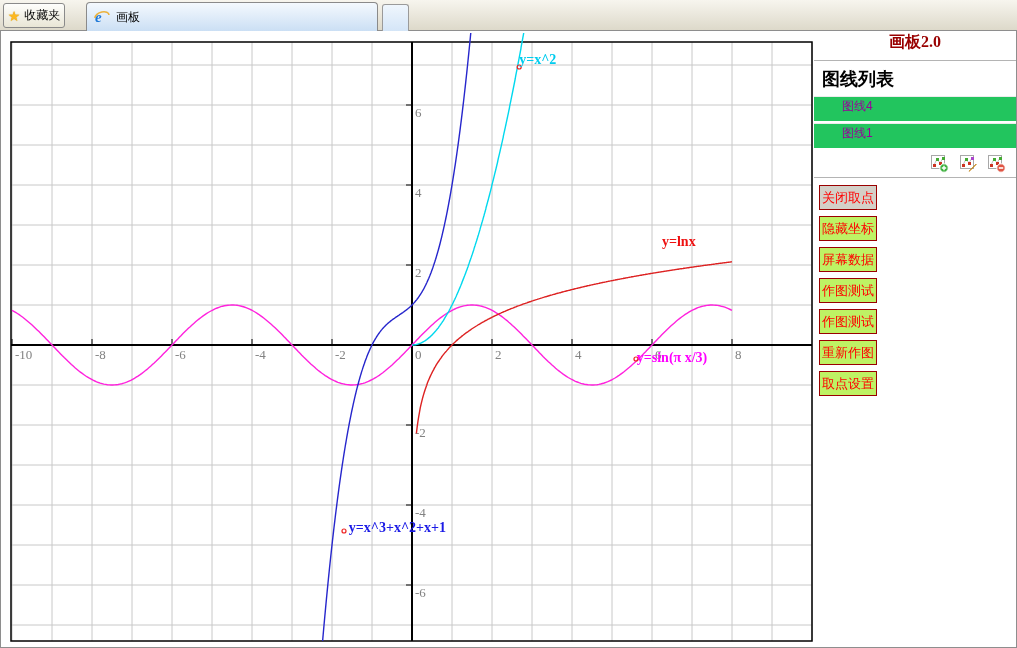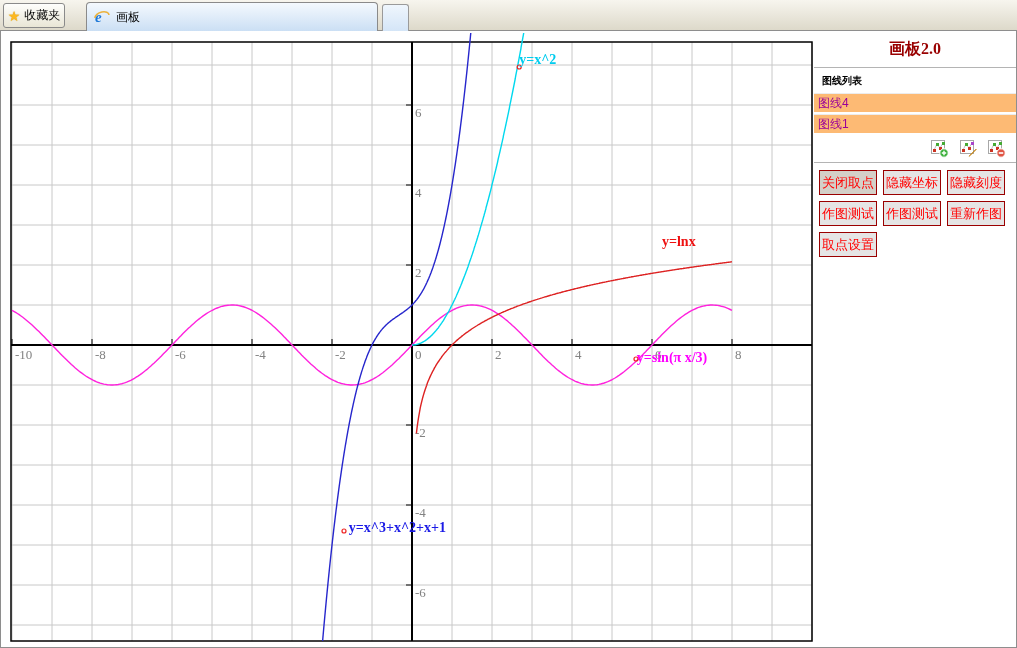--- a/index.html
+++ b/index.html
@@ -26,35 +26,35 @@
 
   
   .content { position:absolute; left:0; top:31px; width:1017px; height:617px;
     background:#fff; border-left:1px solid #8e8e8e; border-right:1px solid #8e8e8e;
     border-bottom:1px solid #8e8e8e; }
   svg.plot { position:absolute; left:0; top:0; }
 
   
   .panel { position:absolute; left:813px; top:0; width:202px; height:616px;
     background:#fff; font-size:12px; }
-  .panel-title { margin-top:8px; text-align:center; color:#990000;
+  .panel-title { margin-top:1px; text-align:center; color:#990000;
     font-weight:bold; font-size:16px;
     font-family:"Liberation Serif","DejaVu Serif",serif; }
   .hr { border-top:1px solid #b4b4b4; margin-top:7px; }
-  .list-header, .tools-header { font-weight:bold; font-size:10px; color:#000;
+  .list-header, .tools-header { font-weight:bold; font-size:18px; color:#000;
     padding:6px 8px 5px 8px; }
-  .curve-row { height:19px; line-height:19px; background:#fdba74;
-    border-top:1px solid #ececec; margin-bottom:2px; padding-left:4px;
+  .curve-row { height:25px; line-height:19px; background:#22c55e;
+    border-top:1px solid #ececec; margin-bottom:2px; padding-left:28px;
     color:#990099; cursor:pointer; }
   .icon-row { text-align:right; padding:5px 10px 2px 0; }
   .icon-row .mini { display:inline-block; width:18px; height:18px;
     margin-left:7px; cursor:pointer; vertical-align:middle; }
-  .btn-wrap { padding:7px 4px 0 5px; display:flex; flex-wrap:wrap; }
+  .btn-wrap { padding:7px 4px 0 5px; display:flex; flex-wrap:wrap;flex-direction:column; }
   .tool-btn { width:58px; height:25px; margin:0 6px 6px 0;
-    border:1px solid #9a0000; background:#e5e5e5; color:#ff0000;
+    border:1px solid #9a0000; background:#bef264; color:#ff0000;
     font-size:13px; line-height:23px; text-align:center; cursor:pointer;
     font-family:"Liberation Sans","DejaVu Sans",sans-serif; }
   .tool-btn.active { background:#d4d0c8; }
 </style>
 </head>
 <body>
 
 <div class="tabbar">
   <div class="fav-btn">
     <span class="star">★</span>
@@ -206,20 +206,20 @@
           <path d="M10.8,13 h4.4" stroke="#fff" stroke-width="1.6"></path>
         </svg>
       </span>
     </div>
 
     <div class="hr" style="margin-top:2px"></div>
 
     <div class="btn-wrap">
       <div class="tool-btn active">关闭取点</div>
       <div class="tool-btn">隐藏坐标</div>
-      <div class="tool-btn">隐藏刻度</div>
+      <div class="tool-btn">屏幕数据</div>
       <div class="tool-btn">作图测试</div>
       <div class="tool-btn">作图测试</div>
       <div class="tool-btn">重新作图</div>
       <div class="tool-btn">取点设置</div>
     </div>
   </div>
 </div>
 
 </body></html>

